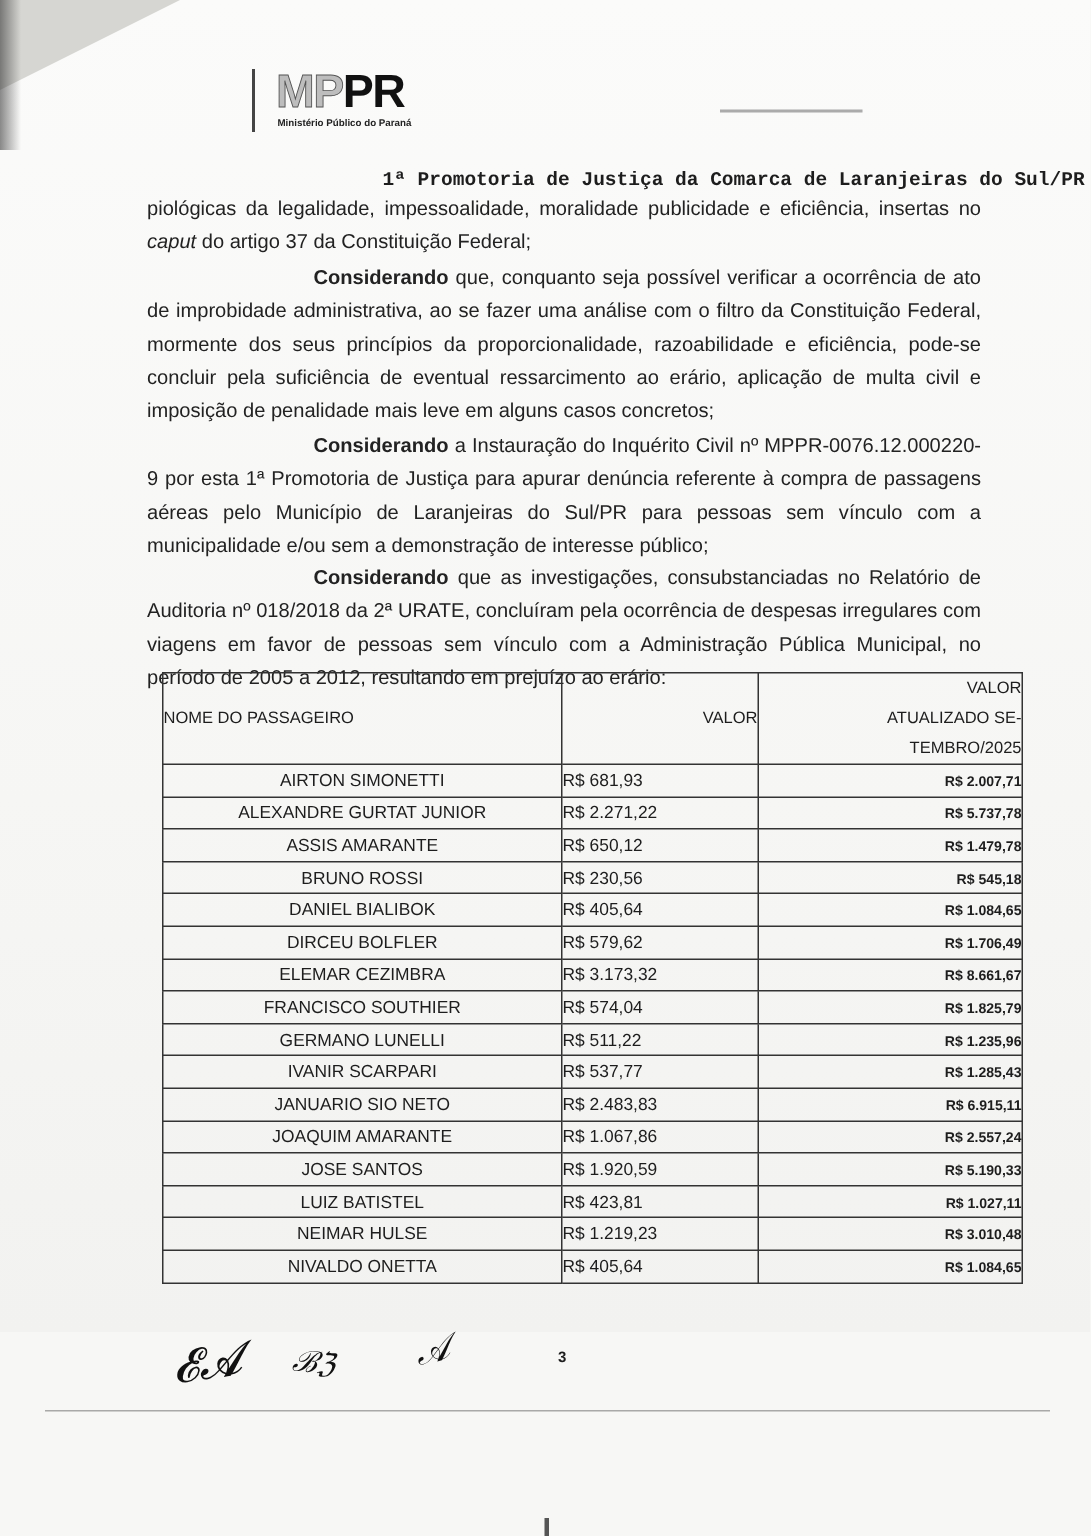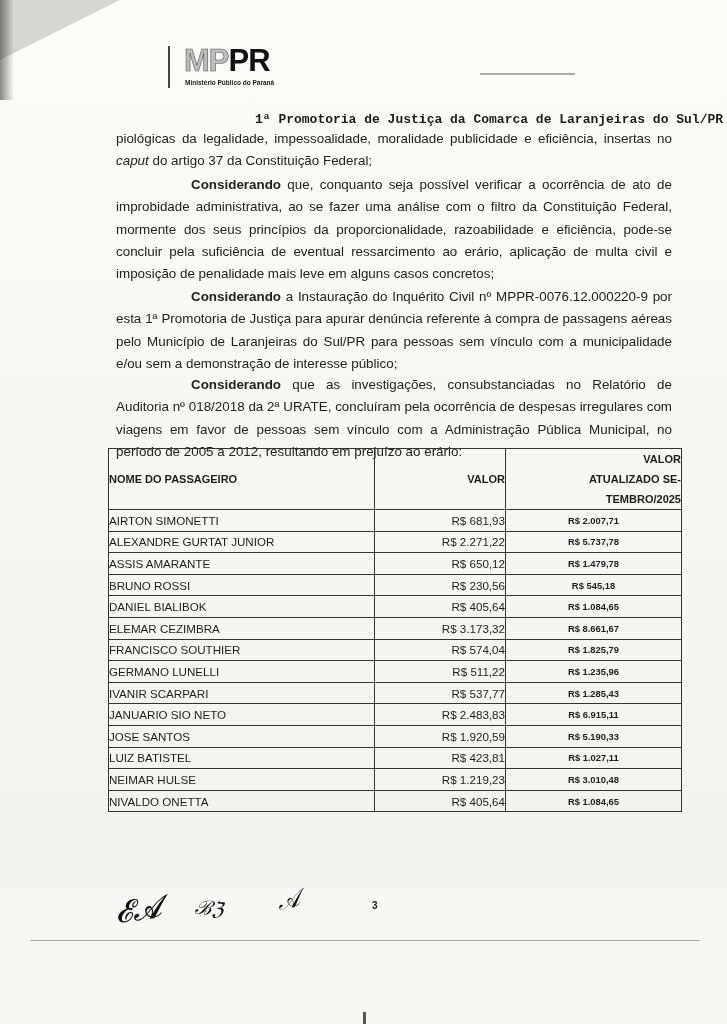--- a/index.html
+++ b/index.html
@@ -31,45 +31,45 @@
   .logo-text .mp { color: #bdbdbd; -webkit-text-stroke: 0.6px #555; }
   .logo-text .pr { color: #111; }
   .logo-sub { position: absolute; left: 17px; top: 35px; font-size: 6.5px; font-weight: bold; white-space: nowrap; color: #222; }
   .header-line { position: absolute; left: 480px; top: 73px; width: 95px; height: 2px; background: #777; opacity: .6; }
 
   .running-head {
     position: absolute; left: 255px; top: 112px;
     font-size: 13px; font-weight: bold; white-space: nowrap; font-family: Liberation Mono, monospace;
   }
   .body-text {
-    position: absolute; left: 116px; width: 556px;
+    position: absolute; left: 98px; width: 556px;
     font-size: 13.4px; line-height: 22.3px; text-align: justify;
     color: #222;
   }
   .body-text p { margin: 0; }
   .indent { text-indent: 75px; }
-  .body-text b { font-weight: bold; }
+  .body-text b { font-weight: bold; margin-left: 36px; }
   .body-text i { font-style: italic; }
 
   table.passengers {
     position: absolute; left: 108px; top: 448px; width: 574px;
     border-collapse: collapse; font-size: 11.6px;
   }
   table.passengers td, table.passengers th {
     border: 1px solid #333; padding: 0; height: 20.6px;
   }
   table.passengers th {
-    font-weight: bold; font-size: 11px; height: 60px;
+    font-weight: normal; font-size: 11px; height: 60px;
   }
   th.h-name { width: 265px; text-align: left; }
   th.h-value { width: 130px; text-align: right; padding-right: 12px; }
   th.h-updated { text-align: right; padding-right: 12px; line-height: 20px; }
-  td.c-name { text-align: left; }
-  td.c-value { text-align: right; }
-  td.c-updated { text-align: center; padding-right: 6px; font-weight: bold; font-size: 9.4px; }
+  td.c-name { text-align: center; }
+  td.c-value { text-align: left; }
+  td.c-updated { text-align: right; padding-right: 6px; font-weight: bold; font-size: 9.4px; }
 
   .signatures { position: absolute; left: 115px; top: 892px; }
   .sig { position: absolute; font-family: "DejaVu Serif", serif; font-style: italic; color: #111; }
   .sig1 { left: 0; top: 0; font-size: 30px; transform: rotate(-8deg); }
   .sig2 { left: 80px; top: 2px; font-size: 20px; transform: rotate(6deg); }
   .sig3 { left: 162px; top: -6px; font-size: 24px; transform: rotate(-12deg); }
   .page-number { position: absolute; left: 372px; top: 900px; font-size: 10px; font-weight: bold; }
   .footer-line { position: absolute; left: 30px; top: 940px; width: 670px; height: 1px; background: #888; opacity: .7; }
   .bottom-mark { position: absolute; left: 363px; top: 1012px; width: 3px; height: 12px; background: #555; }
 </style>
@@ -137,20 +137,25 @@
           <td class="c-name">BRUNO ROSSI</td>
           <td class="c-value">R$ 230,56</td>
           <td class="c-updated">R$ 545,18</td>
         </tr>
         <tr>
           <td class="c-name">DANIEL BIALIBOK</td>
           <td class="c-value">R$ 405,64</td>
           <td class="c-updated">R$ 1.084,65</td>
         </tr>
         <tr>
+          <td class="c-name">DIRCEU BOLFLER</td>
+          <td class="c-value">R$ 579,62</td>
+          <td class="c-updated">R$ 1.706,49</td>
+        </tr>
+        <tr>
           <td class="c-name">ELEMAR CEZIMBRA</td>
           <td class="c-value">R$ 3.173,32</td>
           <td class="c-updated">R$ 8.661,67</td>
         </tr>
         <tr>
           <td class="c-name">FRANCISCO SOUTHIER</td>
           <td class="c-value">R$ 574,04</td>
           <td class="c-updated">R$ 1.825,79</td>
         </tr>
         <tr>
@@ -160,20 +165,25 @@
         </tr>
         <tr>
           <td class="c-name">IVANIR SCARPARI</td>
           <td class="c-value">R$ 537,77</td>
           <td class="c-updated">R$ 1.285,43</td>
         </tr>
         <tr>
           <td class="c-name">JANUARIO SIO NETO</td>
           <td class="c-value">R$ 2.483,83</td>
           <td class="c-updated">R$ 6.915,11</td>
+        </tr>
+        <tr>
+          <td class="c-name">JOAQUIM AMARANTE</td>
+          <td class="c-value">R$ 1.067,86</td>
+          <td class="c-updated">R$ 2.557,24</td>
         </tr>
         <tr>
           <td class="c-name">JOSE SANTOS</td>
           <td class="c-value">R$ 1.920,59</td>
           <td class="c-updated">R$ 5.190,33</td>
         </tr>
         <tr>
           <td class="c-name">LUIZ BATISTEL</td>
           <td class="c-value">R$ 423,81</td>
           <td class="c-updated">R$ 1.027,11</td>

